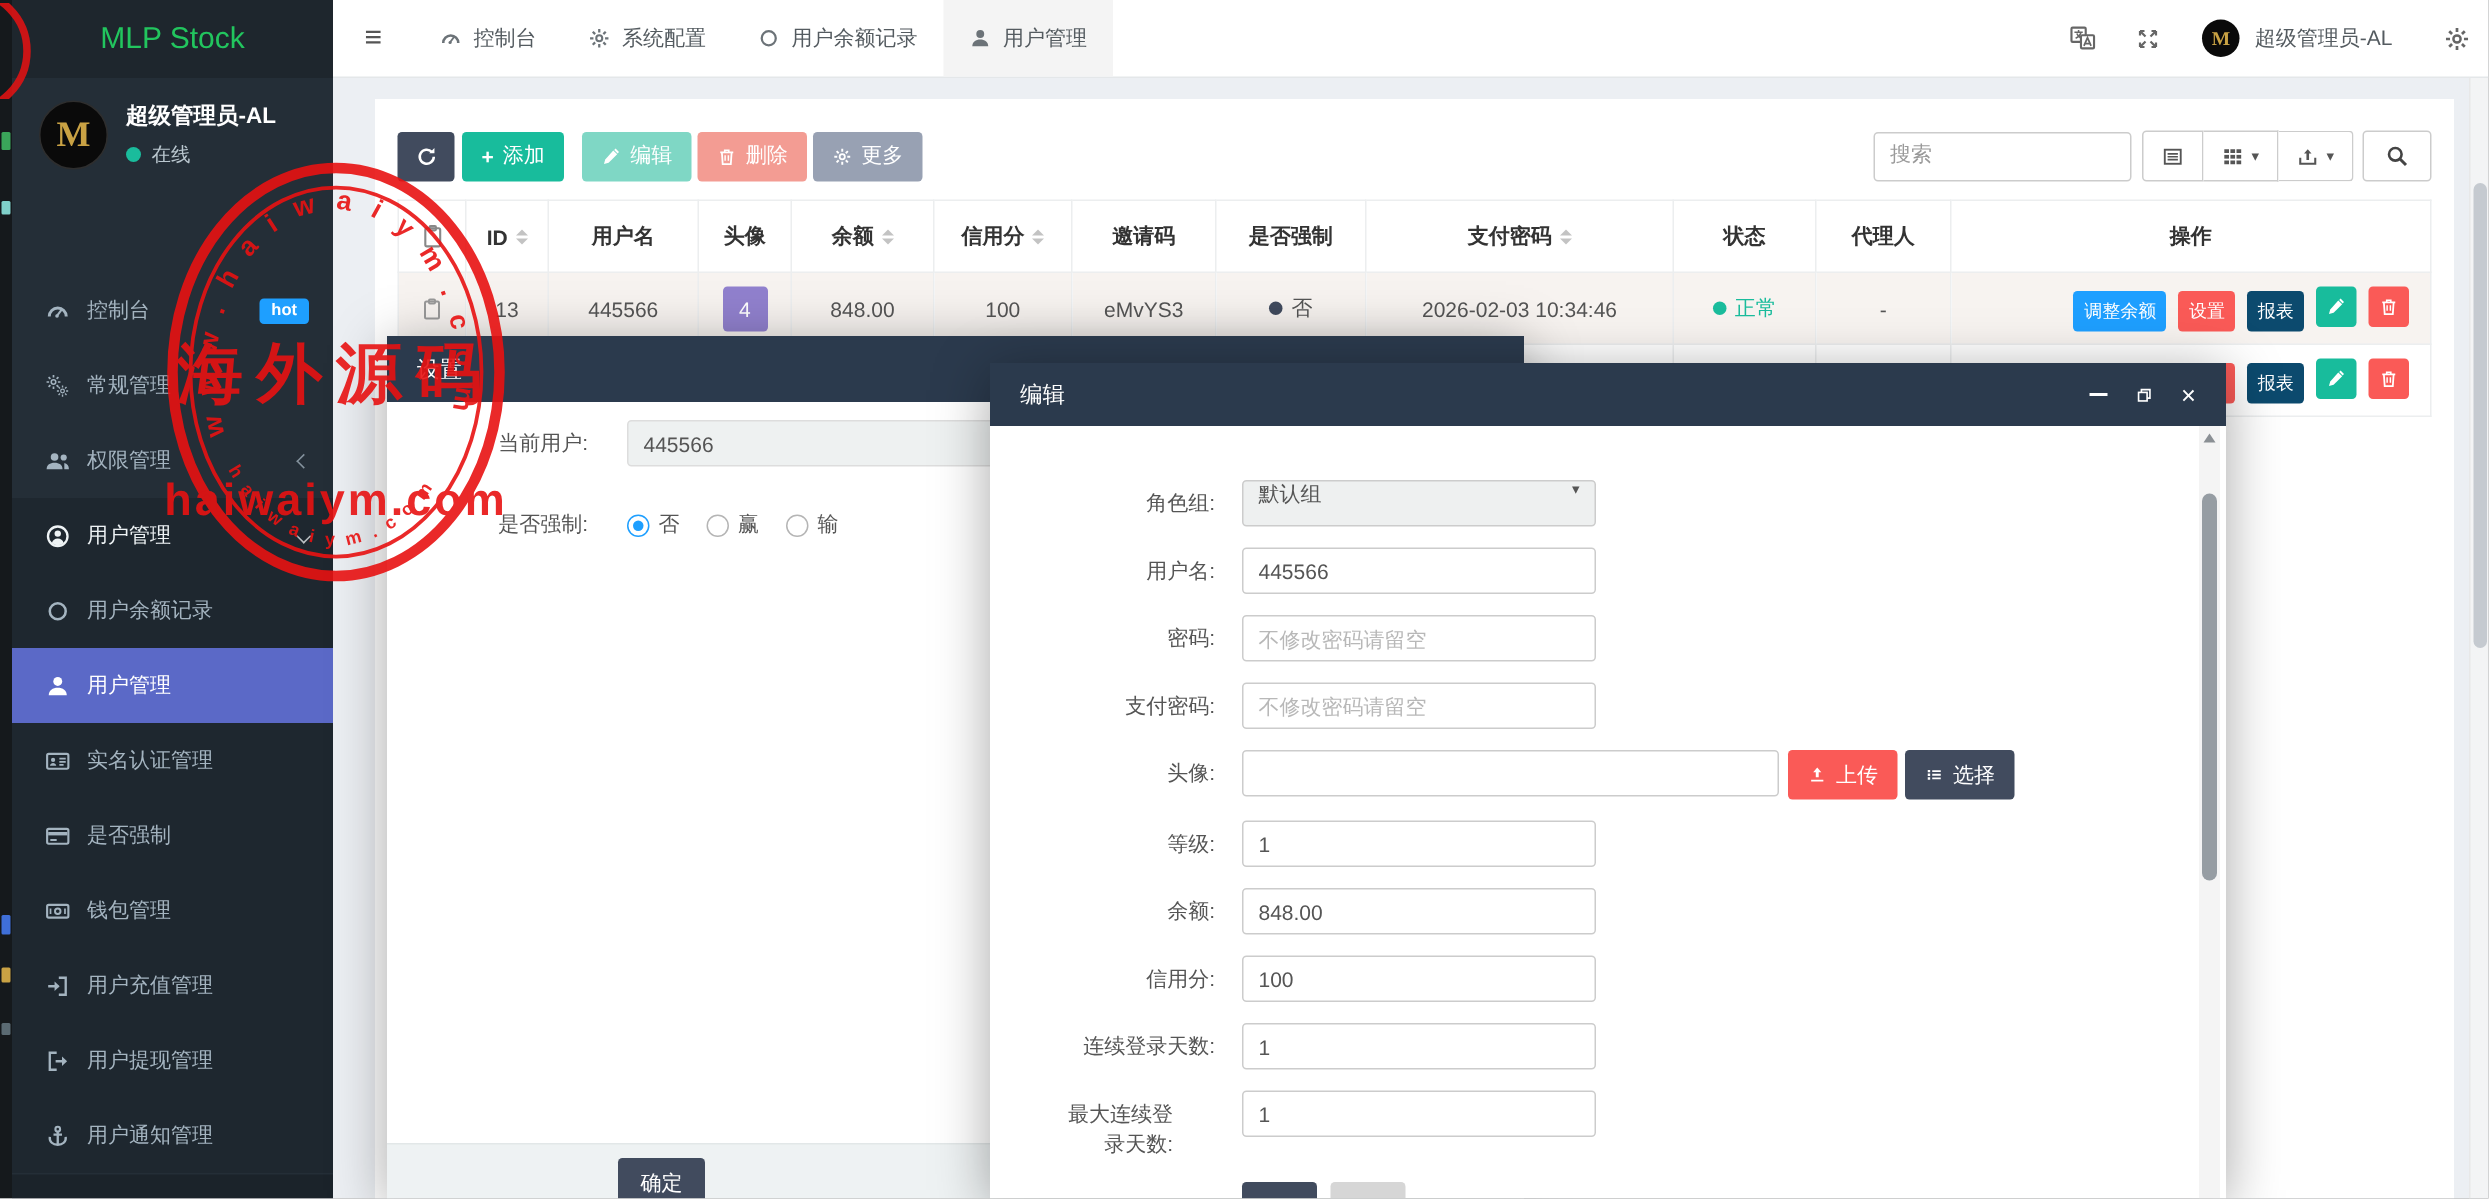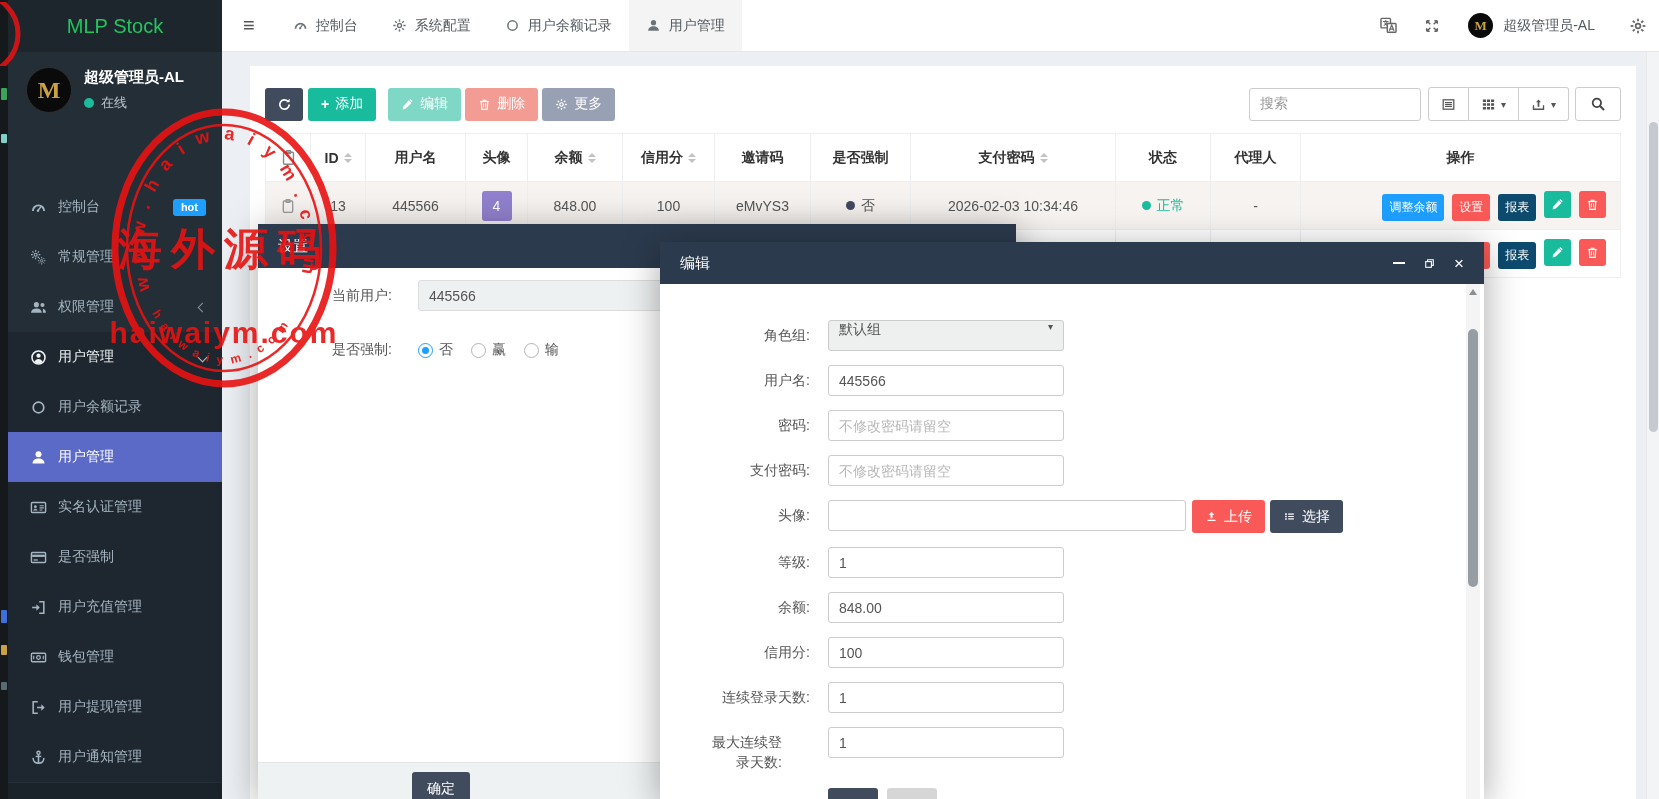--- a/index.html
+++ b/index.html
@@ -355,29 +355,29 @@
         <span>实名认证管理</span>
       </div>
       <div class="sitem sub">
         <svg class="ic">
             <use href="#s-card"></use>
           </svg>
         <span>是否强制</span>
       </div>
       <div class="sitem sub">
         <svg class="ic">
+            <use href="#s-money"></use>
+          </svg>
+        <span>钱包管理</span>
+      </div>
+      <div class="sitem sub">
+        <svg class="ic">
             <use href="#s-signin"></use>
           </svg>
         <span>用户充值管理</span>
-      </div>
-      <div class="sitem sub">
-        <svg class="ic">
-            <use href="#s-money"></use>
-          </svg>
-        <span>钱包管理</span>
       </div>
       <div class="sitem sub">
         <svg class="ic">
             <use href="#s-signout"></use>
           </svg>
         <span>用户提现管理</span>
       </div>
       <div class="sitem sub">
         <svg class="ic">
             <use href="#s-anchor"></use>

